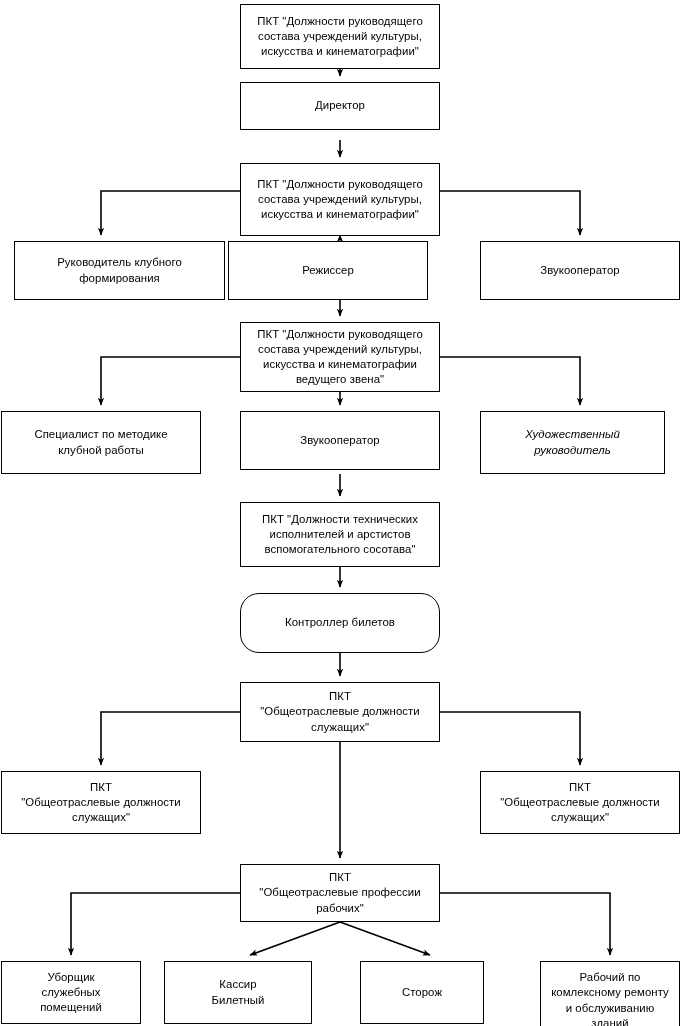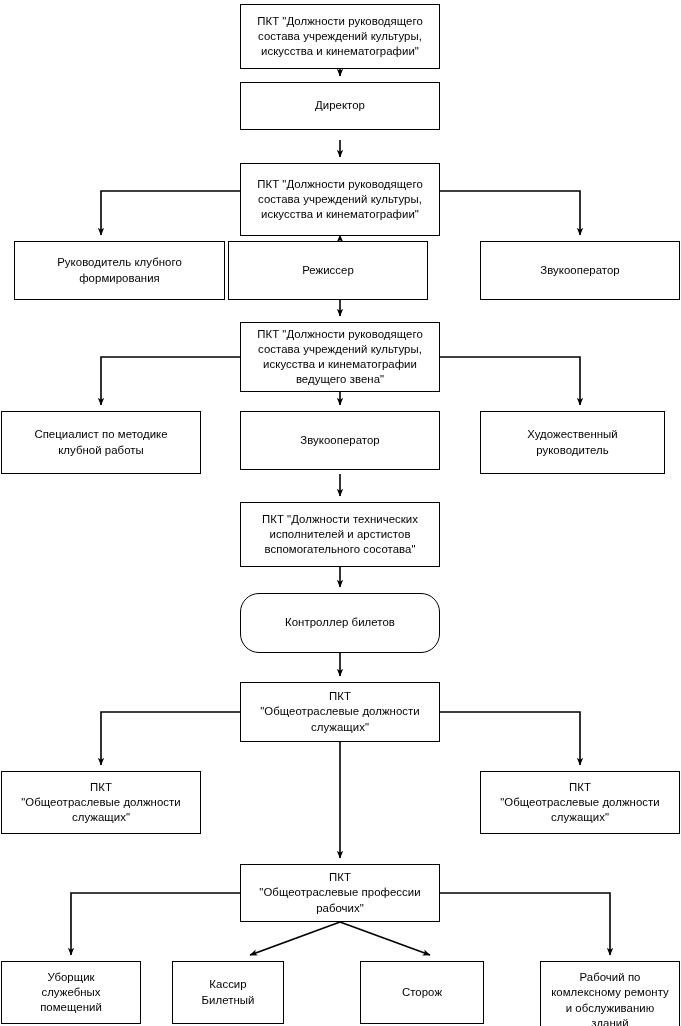--- a/index.html
+++ b/index.html
@@ -109,21 +109,21 @@
 искусства и кинематографии
 ведущего звена"</span>
       </div>
       <div class="node" style="left: 1px; top: 411px; width: 200px; height: 63px;">
         <span class="label">Специалист по методике
 клубной работы</span>
       </div>
       <div class="node" style="left: 240px; top: 411px; width: 200px; height: 59px;">
         <span class="label">Звукооператор</span>
       </div>
-      <div class="node" style="left: 480px; top: 411px; width: 185px; height: 63px;">
+      <div class="node" style="left: 480px; top: 411px; width: 185px; height: 63px; font-style: italic;">
         <span class="label">Художественный
 руководитель</span>
       </div>
       <div class="node" style="left: 240px; top: 502px; width: 200px; height: 65px;">
         <span class="label">ПКТ "Должности технических
 исполнителей и арстистов
 вспомогательного сосотава"</span>
       </div>
       <div class="node" style="left: 240px; top: 593px; width: 200px; height: 60px; border-radius: 19px;">
         <span class="label">Контроллер билетов</span>
@@ -146,21 +146,21 @@
       <div class="node" style="left: 240px; top: 864px; width: 200px; height: 58px;">
         <span class="label">ПКТ
 "Общеотраслевые профессии
 рабочих"</span>
       </div>
       <div class="node" style="left: 1px; top: 961px; width: 140px; height: 63px;">
         <span class="label">Уборщик
 служебных
 помещений</span>
       </div>
-      <div class="node" style="left: 172px; top: 961px; width: 112px; height: 63px;">
+      <div class="node" style="left: 164px; top: 961px; width: 148px; height: 63px;">
         <span class="label">Кассир
 Билетный</span>
       </div>
       <div class="node" style="left: 360px; top: 961px; width: 124px; height: 63px;">
         <span class="label">Сторож</span>
       </div>
       <div class="node" style="left: 540px; top: 961px; width: 140px; height: 79px;">
         <span class="label">Рабочий по
 комлексному ремонту
 и обслуживанию

